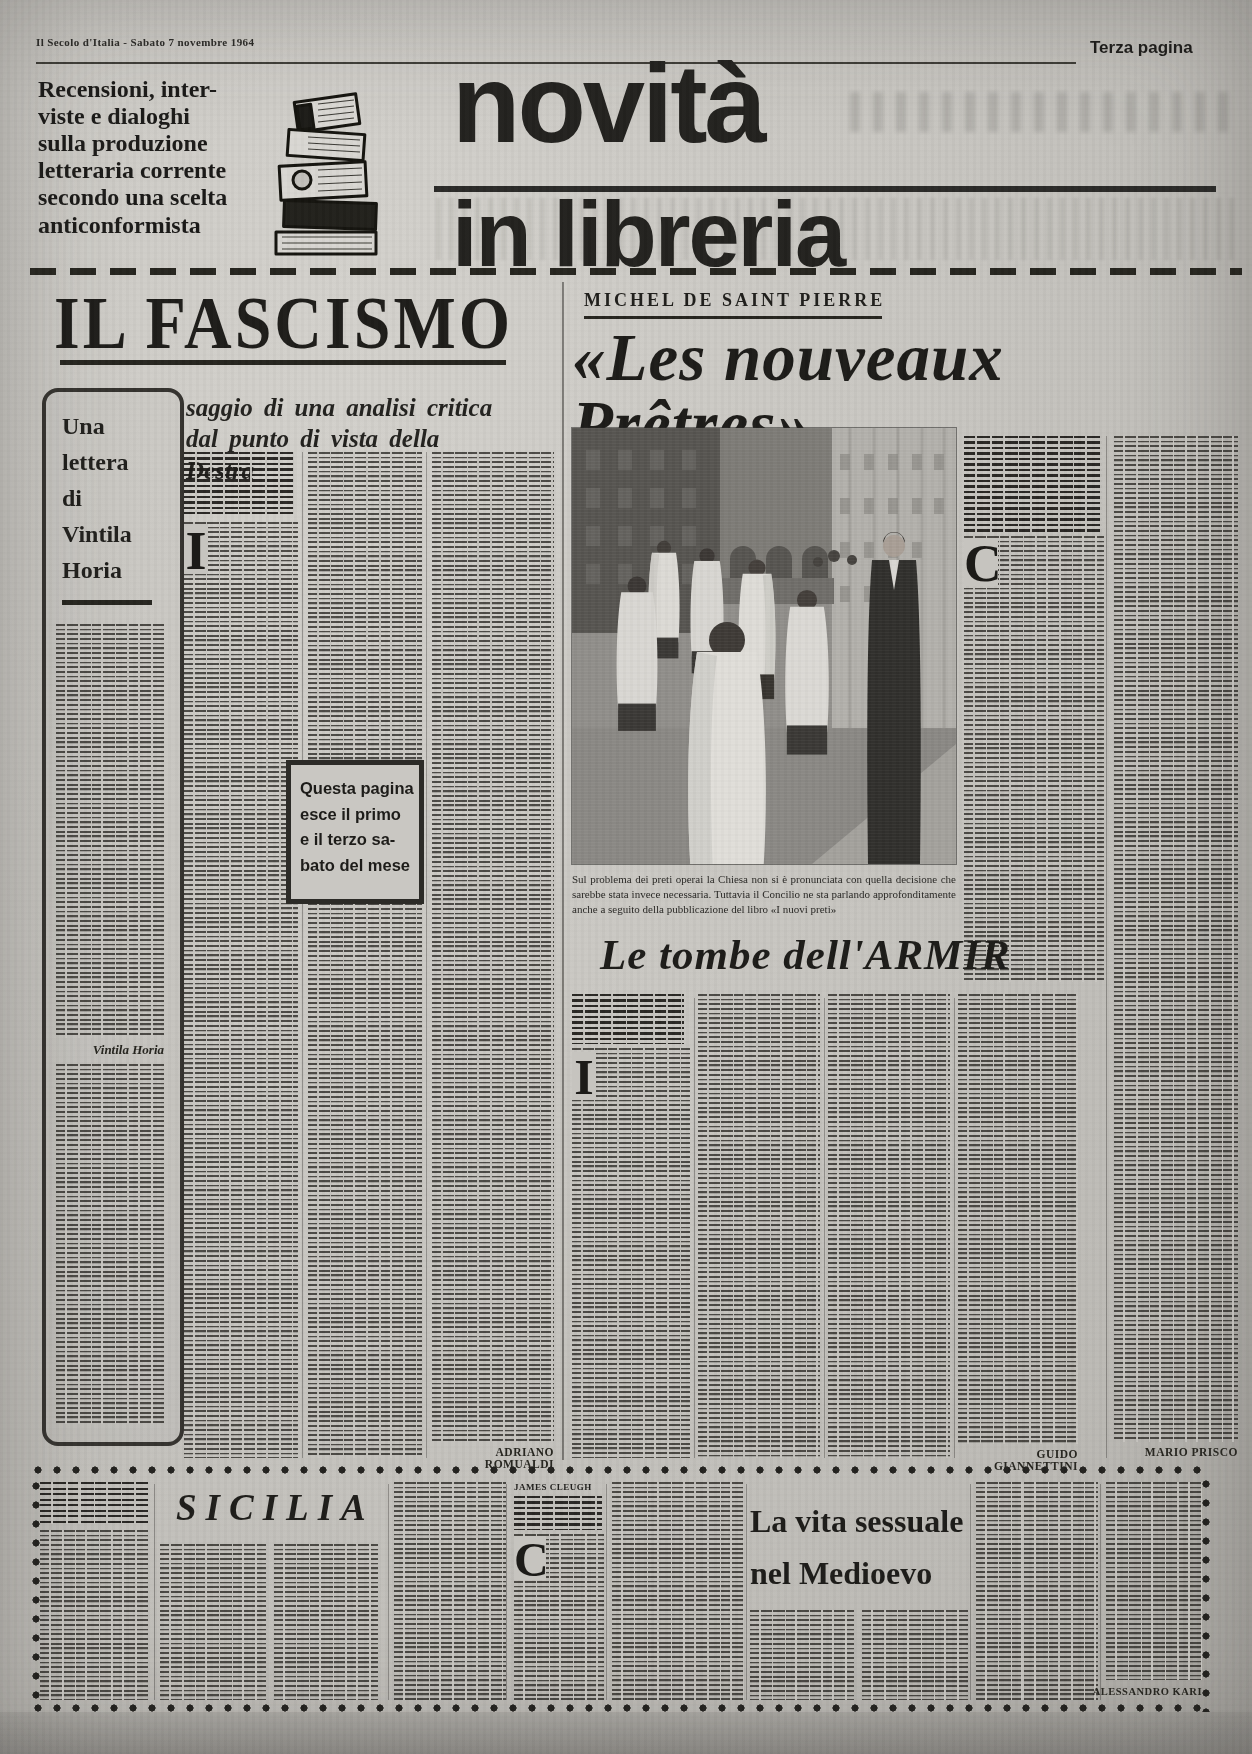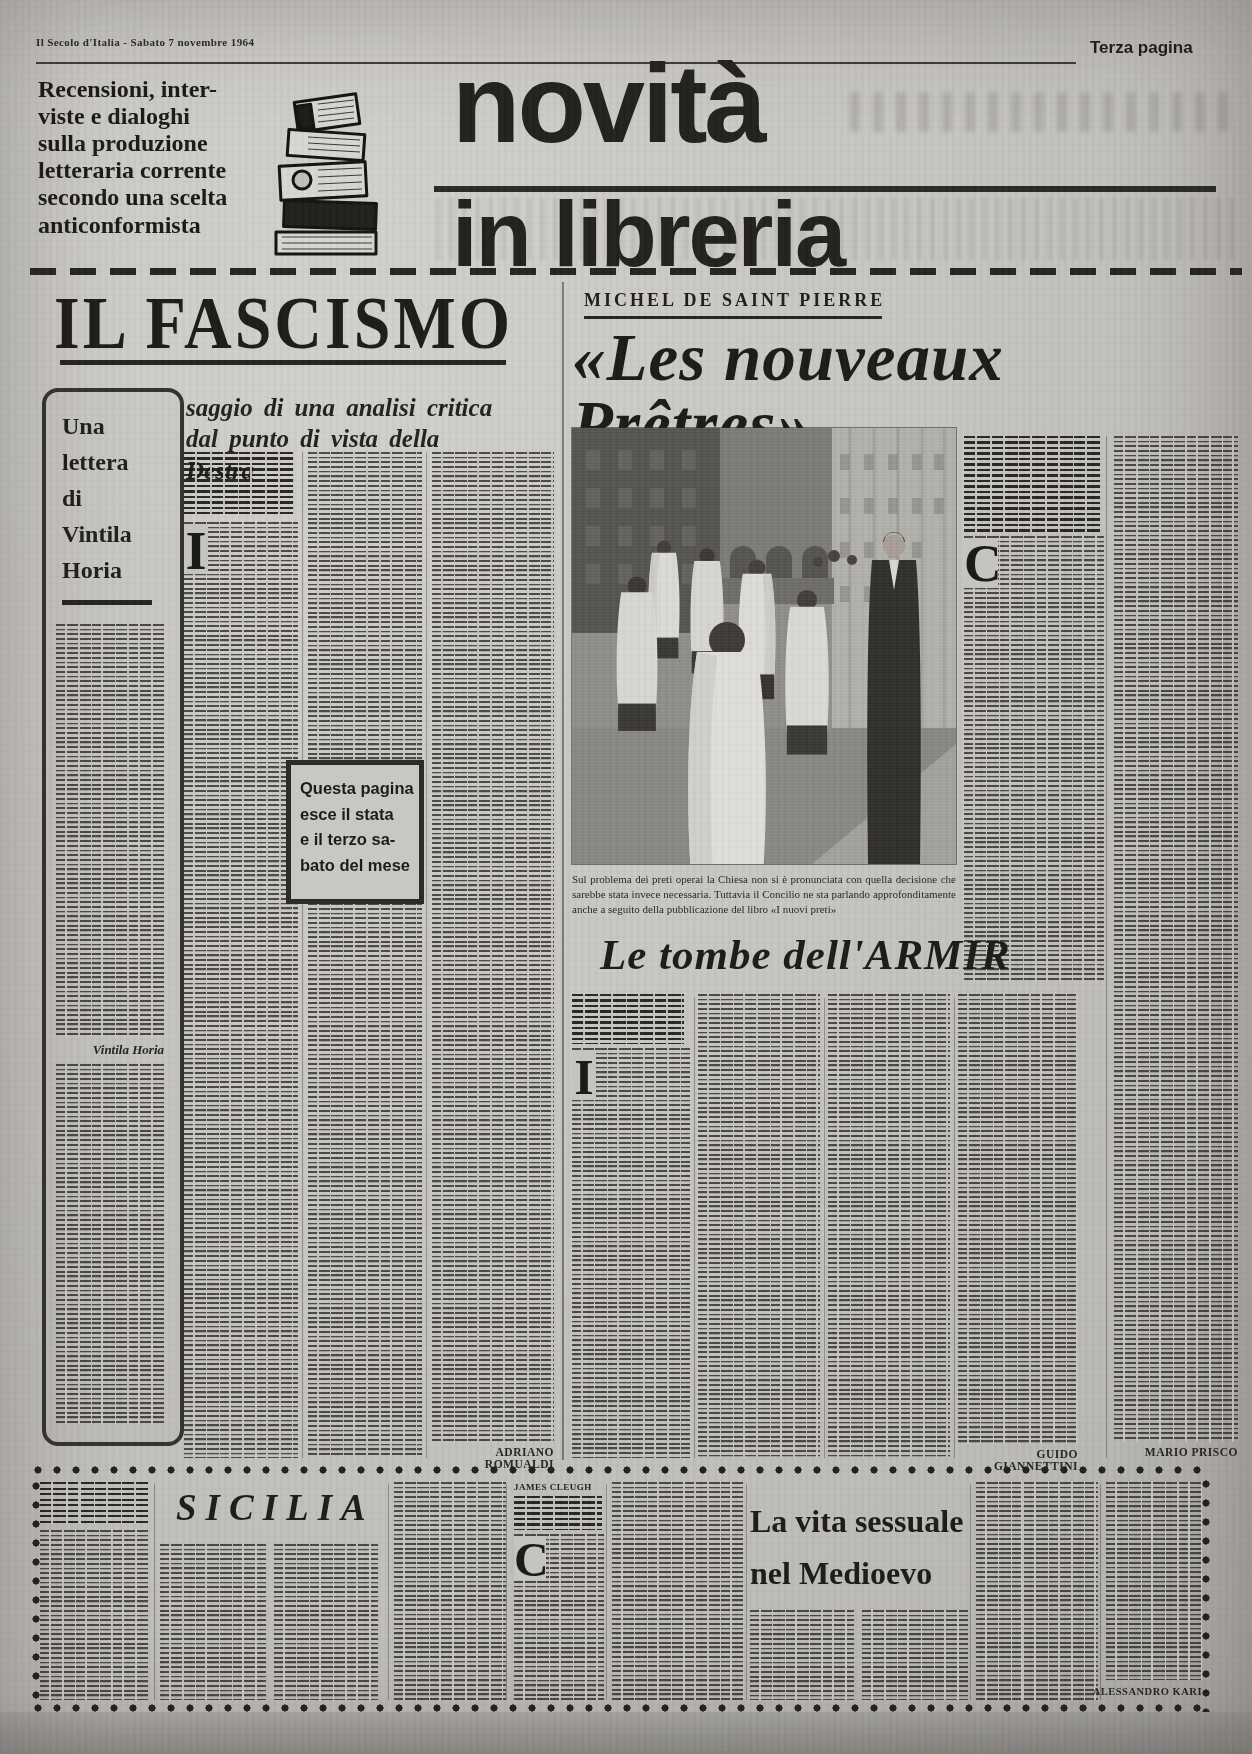--- a/index.html
+++ b/index.html
@@ -109,21 +109,21 @@
   <div class="gk" style="left:184px;top:522px;width:114px;height:936px;"></div>
   <div class="dropcap serif" style="left:184px;top:524px;width:24px;height:50px;font-size:54px;">I</div>
   <div class="gk" style="left:308px;top:452px;width:114px;height:1006px;"></div>
   <div class="gk" style="left:432px;top:452px;width:122px;height:990px;"></div>
   <div class="byline serif" style="left:432px;top:1446px;width:122px;">ADRIANO ROMUALDI</div>
   <div class="sep" style="left:302px;top:452px;height:1006px;"></div>
   <div class="sep" style="left:426px;top:452px;height:1006px;"></div>
 
   <div class="notebox" style="left:286px;top:760px;width:128px;height:134px;"></div>
   <div class="abs sans pre" style="left:300px;top:776px;z-index:5;font-size:16.5px;font-weight:700;line-height:1.55;color:#1d1c19;">Questa pagina
-esce il stata
+esce il primo
 e il terzo sa-
 bato del mese</div>
 
   <div class="sep main" style="left:562px;top:282px;height:1178px;"></div>
   <div class="abs serif" style="left:584px;top:290px;font-size:18px;font-weight:700;letter-spacing:3px;color:#201f1c;">MICHEL DE SAINT PIERRE</div>
   <div class="rule" style="left:584px;top:316px;width:298px;height:2.5px;"></div>
   <div class="abs serif" style="left:572px;top:324px;font-size:67px;font-style:italic;font-weight:700;letter-spacing:1px;line-height:1;color:#1d1c19;">«Les nouveaux Prêtres»</div>
 
   <div class="photo" style="left:572px;top:428px;width:384px;height:436px;">
     <svg width="384" height="436" viewBox="0 0 384 436" preserveAspectRatio="none">

